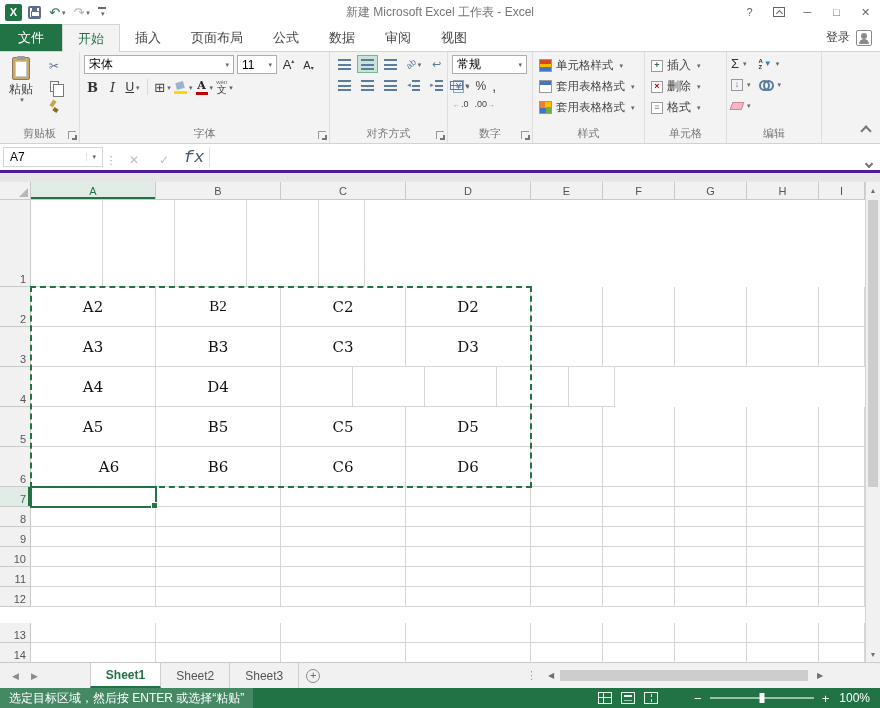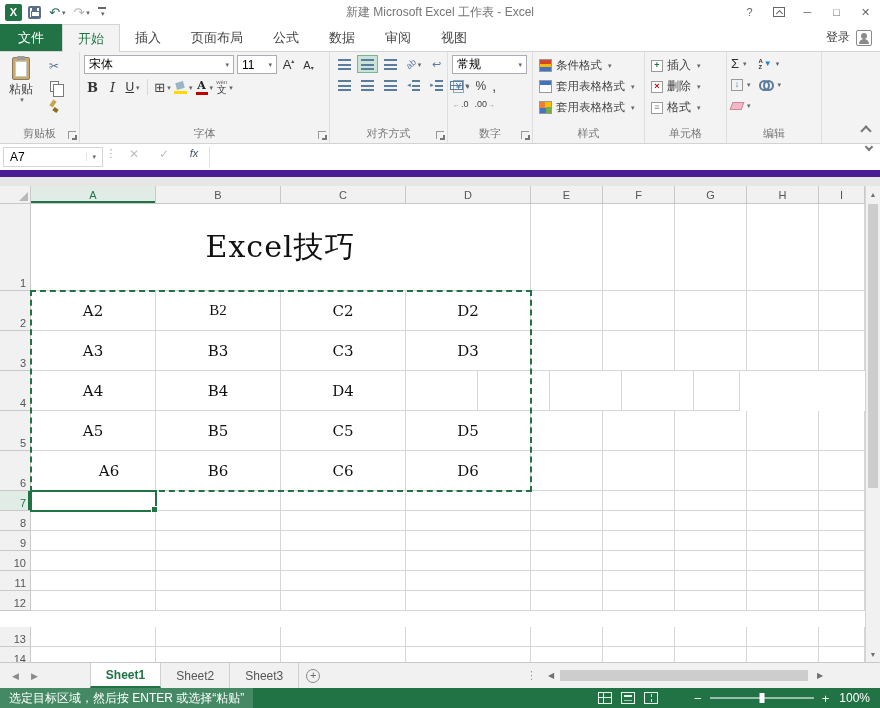--- a/index.html
+++ b/index.html
@@ -134,27 +134,27 @@
 .saz{display:flex;flex-direction:column;font-size:6px;line-height:6px;color:#333;font-weight:bold;}
 .funnel{font-size:8px;color:#2b7cd3;line-height:1;}
 .bino{width:15px;height:9px;position:relative;display:block;}
 .bino::before,.bino::after{content:"";position:absolute;top:0;width:7px;height:7px;border:2px solid #5b7c9d;border-radius:50%;}
 .bino::before{left:0;}
 .bino::after{right:0;}
 .ribbon-spacer{flex:1;position:relative;}
 .collapse{position:absolute;right:10px;bottom:8px;width:8px;height:8px;border-left:2px solid #777;border-top:2px solid #777;transform:rotate(45deg);}
 
 
-.fbar{flex:0 0 28px;background:#fff;display:flex;align-items:flex-start;border-bottom:7px solid #4c1d95;padding:3px 2px 3px 3px;}
+.fbar{flex:0 0 28px;background:#fff;display:flex;align-items:flex-end;border-bottom:3px solid #4c1d95;padding:3px 2px 3px 3px;}
 .namebox{width:100px;height:20px;border:1px solid #d4d4d4;background:#fff;display:flex;align-items:center;padding:0 6px;font-size:12px;color:#000;}
 .nb-dd{margin-left:auto;border-left:1px solid #e4e4e4;padding-left:5px;font-size:7px;color:#666;}
 .fb-handle{width:16px;text-align:center;color:#aaa;font-size:11px;}
 .fb-btn{width:30px;display:flex;align-items:center;justify-content:center;font-size:12px;}
 .fb-cancel,.fb-enter{color:#bdbdbd;}
-.fb-fx{color:#44546a;font-family:Liberation Sans, sans-serif;font-style:italic;font-size:11px;}
+.fb-fx{color:#44546a;font-family:Liberation Mono, monospace;font-style:italic;font-size:17px;}
 .fb-input{flex:1;height:20px;background:#fff;border-left:1px solid #e0e0e0;padding:0 6px;font-size:12px;color:#000;display:flex;align-items:center;}
 .fb-exp{width:18px;display:flex;align-items:center;justify-content:center;}
 .chev-dn{width:6px;height:6px;border-right:2px solid #777;border-bottom:2px solid #777;transform:rotate(45deg);display:block;margin-top:-3px;}
 .fgap{flex:0 0 9px;background:#e6e6e6;}
 
 
 .grid-area{flex:1;display:flex;background:#fff;position:relative;overflow:hidden;}
 .grid-main{width:865px;flex:0 0 865px;display:flex;flex-direction:column;overflow:hidden;}
 .hdr-row{display:flex;flex:0 0 18px;height:18px;}
 .corner{width:31px;flex:0 0 31px;background:#f1f1f1;border-right:1px solid #c9c9c9;border-bottom:1px solid #c9c9c9;position:relative;}
@@ -408,21 +408,21 @@
           <div class="nbtn decg dec-dec">.00</div>
         </div>
       </div>
       <div class="rg-label"><span>数字</span><span class="launcher"></span></div>
     </div>
 
     <div class="rgroup g-sty" style="width:112px">
       <div class="rg-body">
         <div class="stybtn">
             <span class="cf-ic"></span>
-            <span>条件格式</span>
+            <span>单元格样式</span>
             <span class="dd">▾</span>
           </div>
         <div class="stybtn">
             <span class="ft-ic"></span>
             <span>套用表格格式</span>
             <span class="dd">▾</span>
           </div>
         <div class="stybtn">
             <span class="cs-ic"></span>
             <span>套用表格格式</span>
@@ -522,21 +522,20 @@
             <div class="col-h" style="flex: 0 0 72px;">E</div>
             <div class="col-h" style="flex: 0 0 72px;">F</div>
             <div class="col-h" style="flex: 0 0 72px;">G</div>
             <div class="col-h" style="flex: 0 0 72px;">H</div>
             <div class="col-h" style="flex: 0 0 46px;">I</div>
           </div>
       </div>
       <div id="grid-body">
           <div class="g-row" style="flex: 0 0 87px; height: 87px;">
             <div class="row-h">1</div>
-            <div class="cell title" style="flex: 0 0 500px;">Excel技巧</div>
             <div class="cell" style="flex: 0 0 72px;"></div>
             <div class="cell" style="flex: 0 0 72px;"></div>
             <div class="cell" style="flex: 0 0 72px;"></div>
             <div class="cell" style="flex: 0 0 72px;"></div>
             <div class="cell" style="flex: 0 0 46px;"></div>
           </div>
           <div class="g-row" style="flex: 0 0 40px; height: 40px;">
             <div class="row-h">2</div>
             <div class="cell data" style="flex: 0 0 125px;">A2</div>
             <div class="cell data" style="flex: 0 0 125px; font-family: Liberation Serif, serif;">B2</div>
@@ -556,21 +555,20 @@
             <div class="cell data" style="flex: 0 0 125px;">D3</div>
             <div class="cell" style="flex: 0 0 72px;"></div>
             <div class="cell" style="flex: 0 0 72px;"></div>
             <div class="cell" style="flex: 0 0 72px;"></div>
             <div class="cell" style="flex: 0 0 72px;"></div>
             <div class="cell" style="flex: 0 0 46px;"></div>
           </div>
           <div class="g-row" style="flex: 0 0 40px; height: 40px;">
             <div class="row-h">4</div>
             <div class="cell data" style="flex: 0 0 125px;">A4</div>
-            <div class="cell data" style="flex: 0 0 125px;">B4</div>
             <div class="cell data" style="flex: 0 0 125px;">D4</div>
             <div class="cell" style="flex: 0 0 72px;"></div>
             <div class="cell" style="flex: 0 0 72px;"></div>
             <div class="cell" style="flex: 0 0 72px;"></div>
             <div class="cell" style="flex: 0 0 72px;"></div>
             <div class="cell" style="flex: 0 0 46px;"></div>
           </div>
           <div class="g-row" style="flex: 0 0 40px; height: 40px;">
             <div class="row-h">5</div>
             <div class="cell data" style="flex: 0 0 125px;">A5</div>

